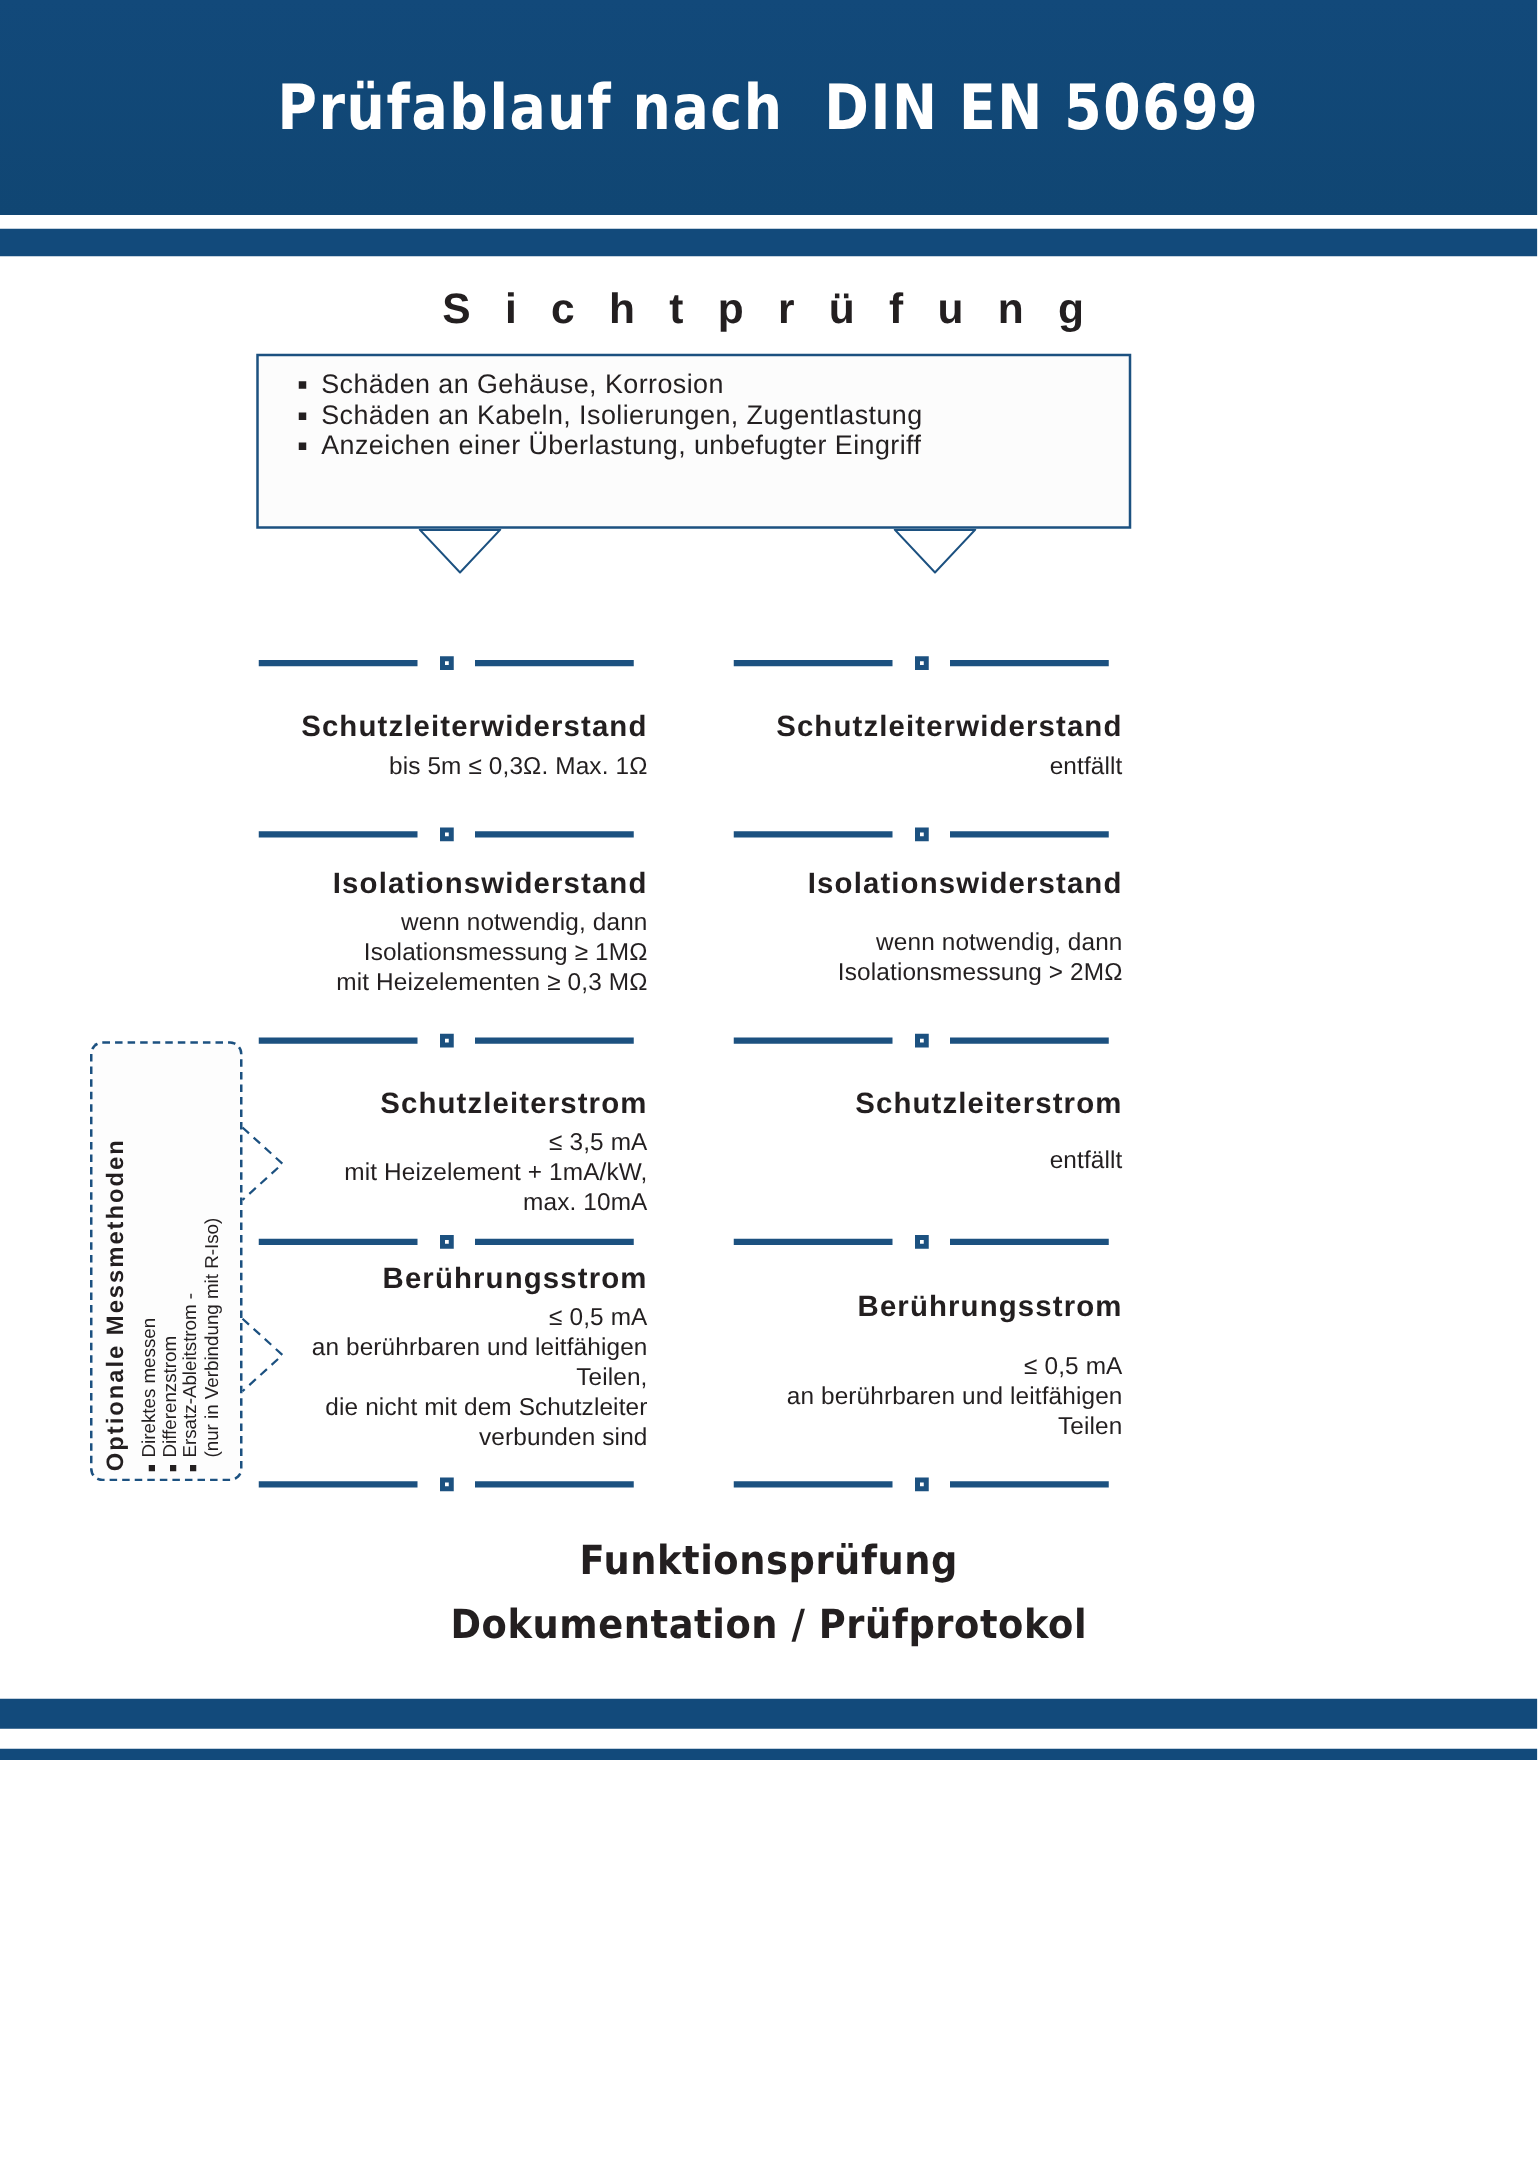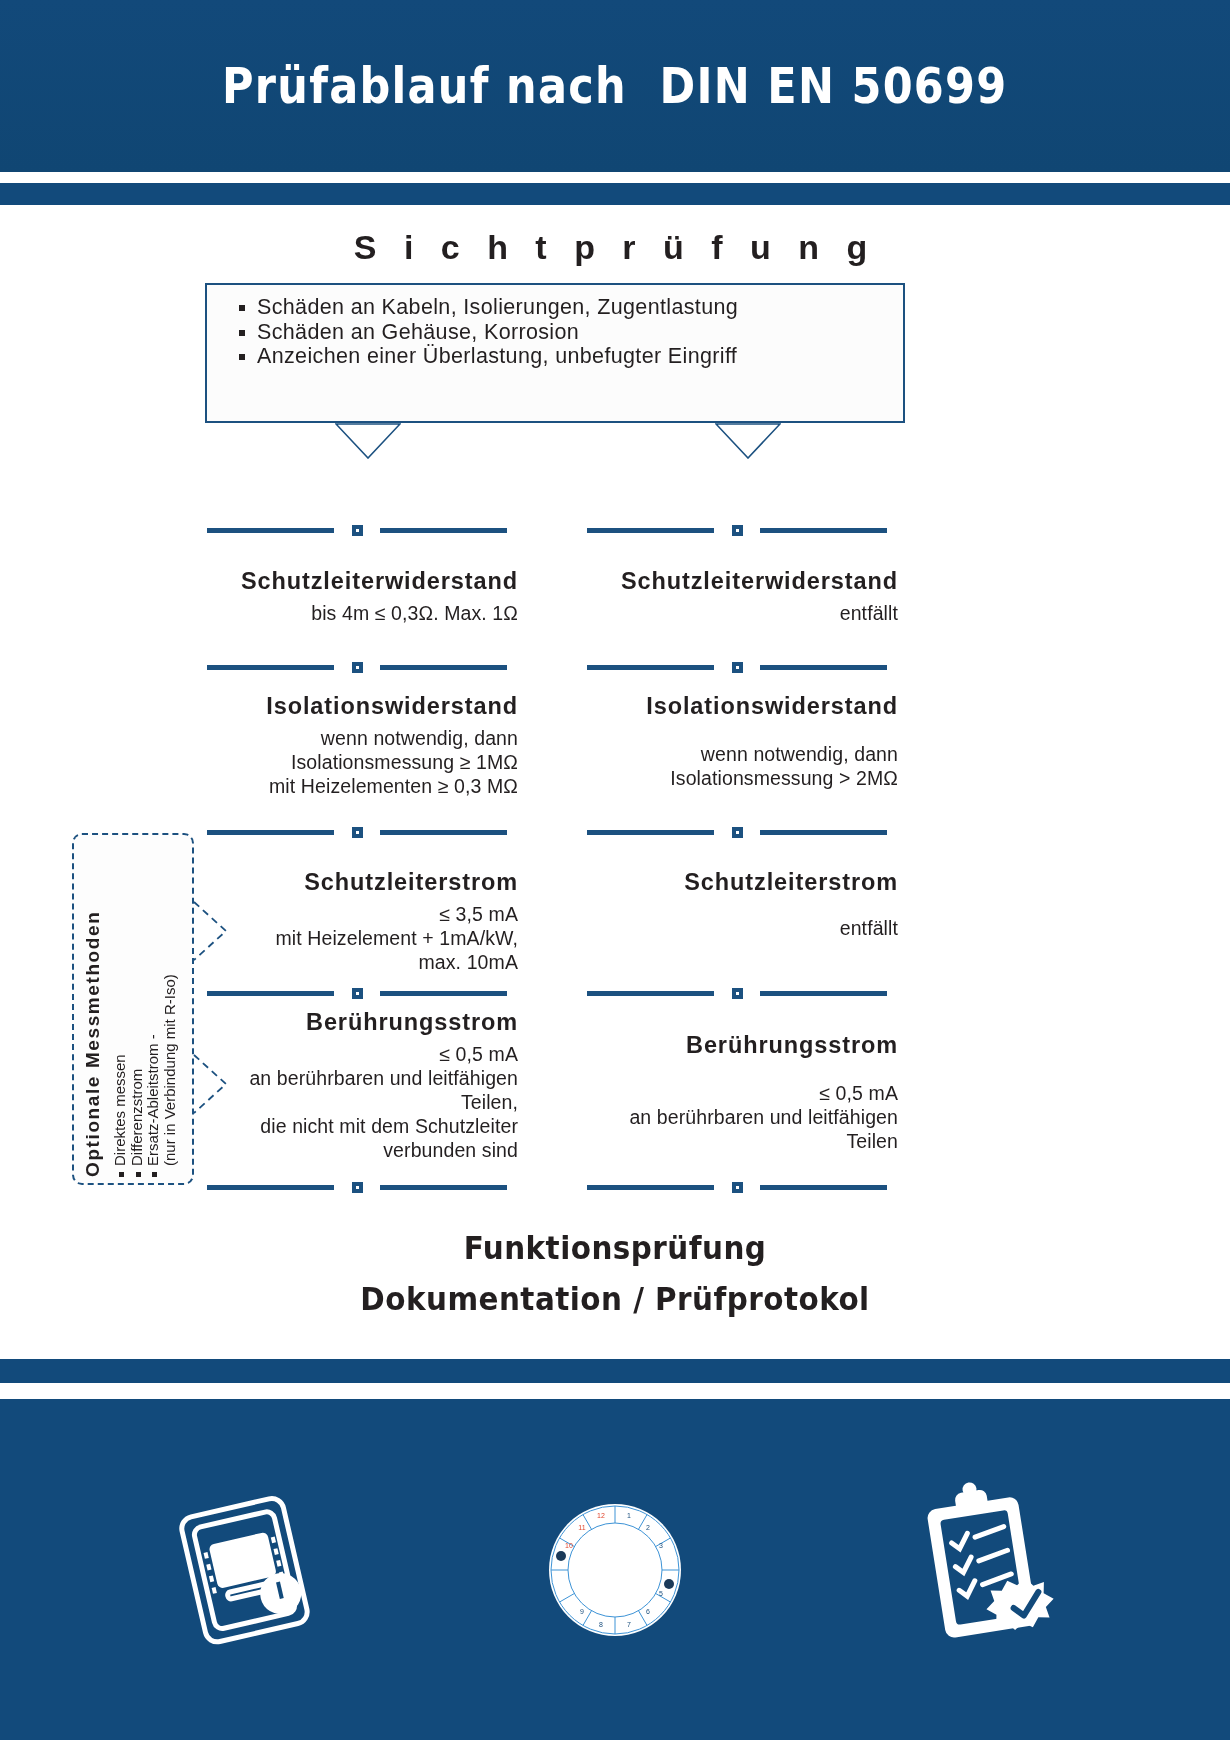--- a/index.html
+++ b/index.html
@@ -8,21 +8,21 @@
     padding: 0;
     background: #ffffff;
   }
   body {
     font-family: "Liberation Sans", sans-serif;
     color: #231f20;
   }
   #poster {
     position: relative;
     width: 1230px;
-    height: 1740px;
+    height: 1408px;
     background: #ffffff;
     overflow: hidden;
   }
 
   
   .header-band {
     position: absolute;
     left: 0;
     top: 0;
     width: 1230px;
@@ -328,22 +328,22 @@
 
   <div class="header-band">
     <div class="header-title">Prüfablauf nach  DIN EN 50699</div>
   </div>
   <div class="header-rule r1"></div>
 
   <div class="sicht-title">S i c h t p r ü f u n g</div>
 
   <div class="sicht-box">
     <ul>
+      <li>Schäden an Gehäuse, Korrosion</li>
       <li>Schäden an Kabeln, Isolierungen, Zugentlastung</li>
-      <li>Schäden an Gehäuse, Korrosion</li>
       <li>Anzeichen einer Überlastung, unbefugter Eingriff</li>
     </ul>
   </div>
 
   <div class="arrow-wrap" style="left:335px; top:423px;">
     <svg width="66" height="36" viewBox="0 0 66 36">
       <polygon points="1,1 65,1 33,35" fill="#ffffff" stroke="#1c5180" stroke-width="1.6"></polygon>
     </svg>
   </div>
   <div class="arrow-wrap" style="left:715px; top:423px;">
@@ -353,21 +353,21 @@
   </div>
 
 
   <div class="divider" style="left:207px; top:524px;">
     <div class="seg left"></div>
     <div class="dot"></div>
     <div class="seg right"></div>
   </div>
   <div class="step" style="left:198px; top:567px;">
     <div class="step-title">Schutzleiterwiderstand</div>
-    <div class="step-body" style="white-space:pre-line">bis 4m ≤ 0,3Ω. Max. 1Ω</div>
+    <div class="step-body" style="white-space:pre-line">bis 5m ≤ 0,3Ω. Max. 1Ω</div>
   </div>
 
   <div class="divider" style="left:207px; top:661px;">
     <div class="seg left"></div>
     <div class="dot"></div>
     <div class="seg right"></div>
   </div>
   <div class="step" style="left:198px; top:692px;">
     <div class="step-title">Isolationswiderstand</div>
     <div class="step-body" style="white-space:pre-line">wenn notwendig, dann

